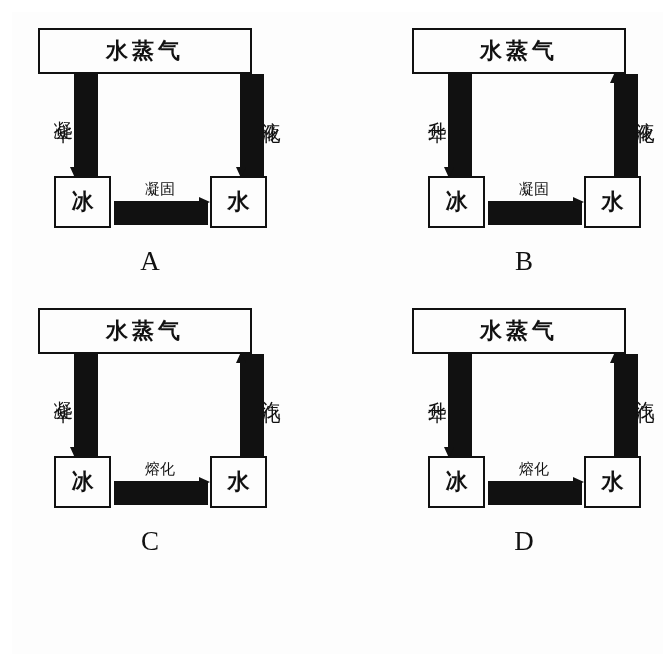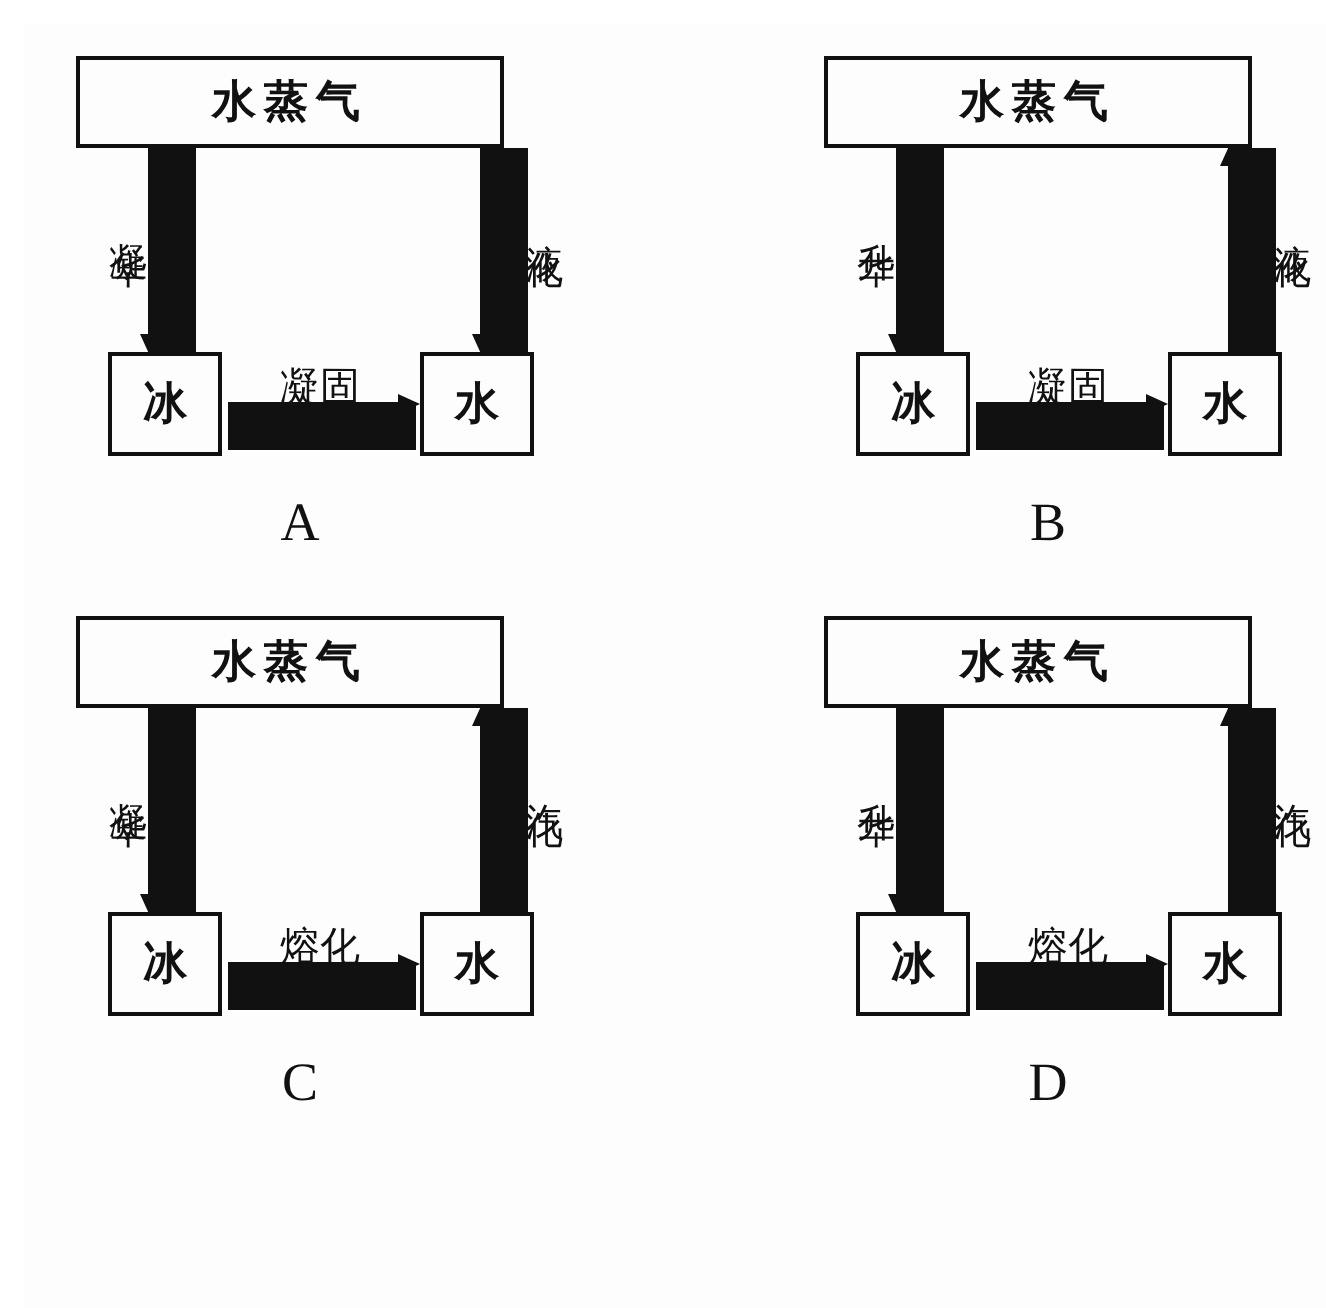--- a/index.html
+++ b/index.html
@@ -40,21 +40,21 @@
   .right-arrow { left:210px; }
   .vlabel {
     position:absolute; writing-mode:vertical-rl; text-orientation:upright;
     font-size:19px; line-height:1; letter-spacing:4px; color:#111; top:72px;
     font-weight:500;
   }
   .vlabel.left  { left:12px; }
   .vlabel.right { left:220px; }
   .hlabel {
     position:absolute; left:82px; top:146px; width:96px; text-align:center;
-    font-size:20px; font-weight:500; color:#111;
+    font-size:15px; font-weight:500; color:#111;
   }
   .panel-letter {
     position:absolute; left:0; top:212px; width:240px; text-align:center;
     font-family:"Liberation Serif", serif; font-size:27px; color:#111;
   }
   .panel-a { left:18px;  top:10px; }
   .panel-b { left:392px; top:10px; }
   .panel-c { left:18px;  top:290px; }
   .panel-d { left:392px; top:290px; }
   .caption {

